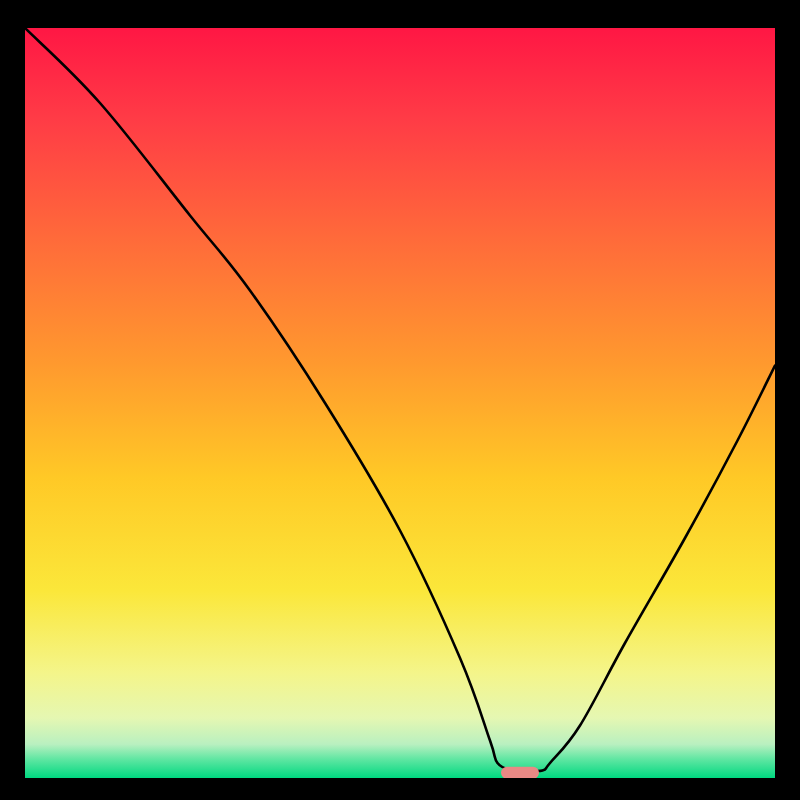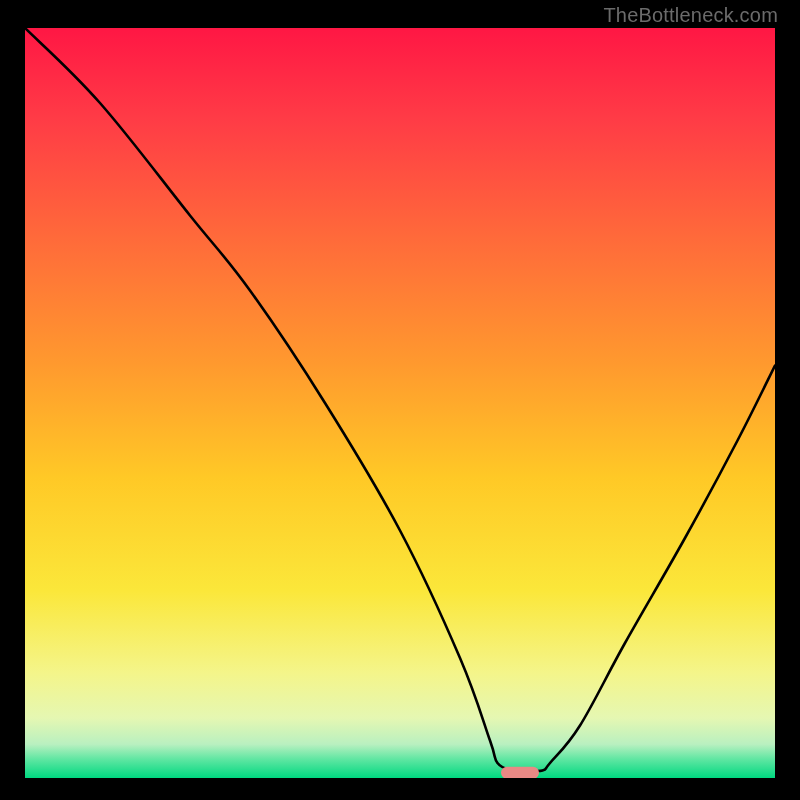--- a/index.html
+++ b/index.html
@@ -36,21 +36,20 @@
     width: 750px;
     height: 750px;
   }
   svg { display: block; }
 </style>
 </head>
 <body>
 
 <div class="frame">
 
-  <div class="watermark">TheBottleneck.com</div>
 
   <div class="plot-wrap">
     <svg id="plot-svg" width="750" height="750" viewBox="0 0 750 750">
       <defs>
         <linearGradient id="bg-grad" x1="0" y1="0" x2="0" y2="1">
             <stop offset="0%" stop-color="#ff1744"></stop>
             <stop offset="12%" stop-color="#ff3b46"></stop>
             <stop offset="28.000000000000004%" stop-color="#ff6a3a"></stop>
             <stop offset="45%" stop-color="#ff9a2e"></stop>
             <stop offset="60%" stop-color="#ffc926"></stop>

